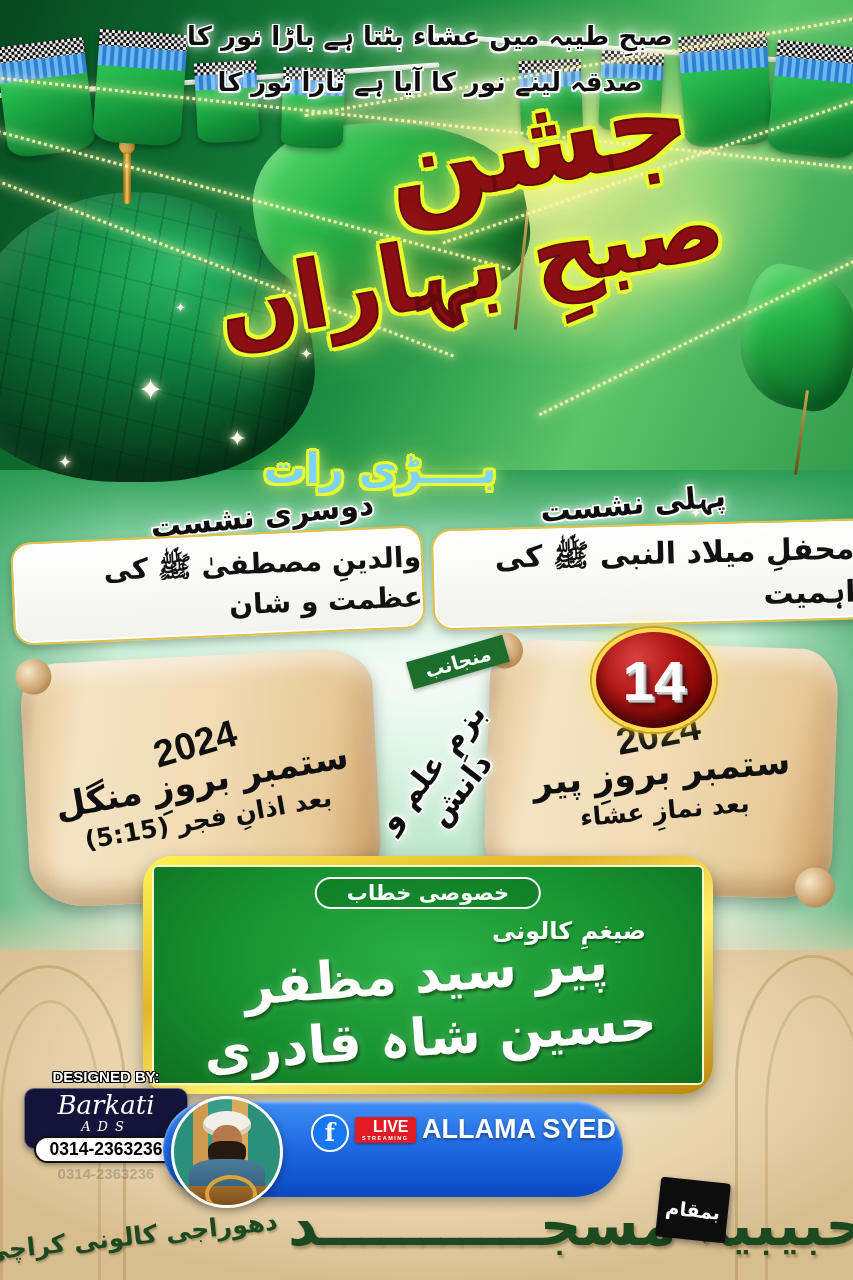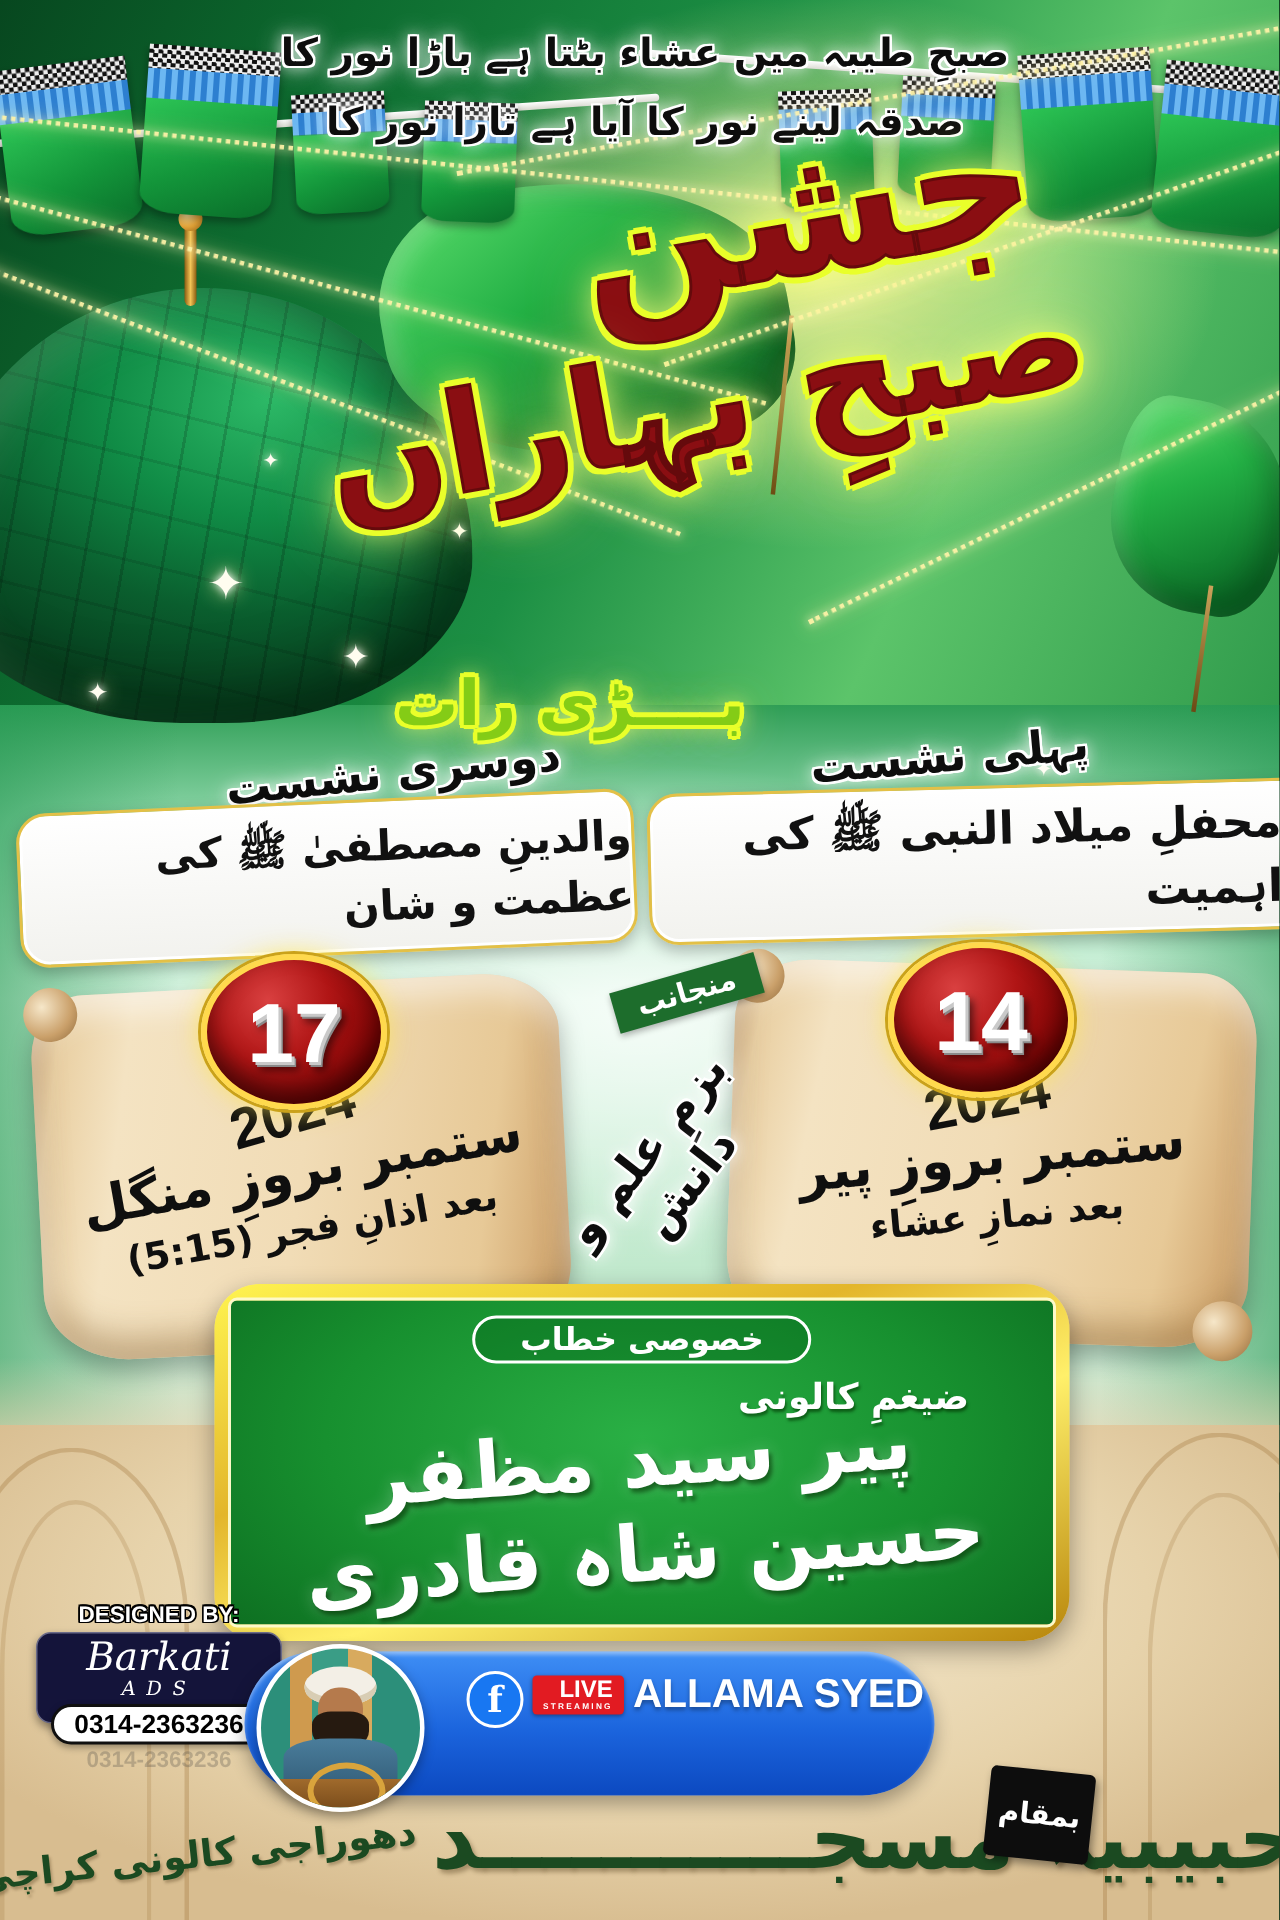--- a/index.html
+++ b/index.html
@@ -66,21 +66,21 @@
          color:#0d0d0d;font-weight:bold;font-size:26px;line-height:1.75;}
   .title{position:absolute;left:150px;top:96px;width:620px;transform:rotate(-10deg);
          direction:rtl;color:#8a0e12;font-weight:bold;z-index:2;
          -webkit-text-stroke:2px #650a0c;
          text-shadow:5px 0 0 #e9ff2a,-5px 0 0 #e9ff2a,0 5px 0 #e9ff2a,0 -5px 0 #e9ff2a,
            4px 4px 0 #e9ff2a,-4px -4px 0 #e9ff2a,4px -4px 0 #e9ff2a,-4px 4px 0 #e9ff2a,
            0 0 22px #f4ff7a,0 0 44px rgba(244,255,122,.9);}
   .title .w1{display:block;font-size:116px;line-height:1.05;padding-right:70px;text-align:right;}
   .title .w2{display:block;font-size:92px;line-height:1.1;text-align:center;}
   .subtitle{position:absolute;left:210px;top:444px;width:340px;text-align:center;direction:rtl;
-            font-size:42px;font-weight:bold;color:#84cc16;z-index:2;}
+            font-size:42px;font-weight:bold;color:#7dd3fc;z-index:2;}
 
   
   .sess-label{position:absolute;direction:rtl;font-weight:bold;font-size:30px;color:#0d0d0d;z-index:3;}
   .sess-box{position:absolute;background:linear-gradient(180deg,#ffffff,#f2f2ee);border:2px solid #e3c047;
             box-shadow:0 4px 10px rgba(0,0,0,.25), inset 0 0 0 2px #fff;
             display:flex;align-items:center;justify-content:center;direction:rtl;
             font-weight:bold;color:#111;z-index:3;}
   .sess-first-box{left:432px;top:524px;width:421px;height:97px;border-radius:20px 0 0 20px;
                   transform:rotate(-1.5deg);font-size:30px;}
   .sess-second-box{left:12px;top:534px;width:408px;height:99px;border-radius:20px;
@@ -292,23 +292,20 @@
   <div class="sess-label halo-w" style="left:150px;top:498px;transform:rotate(-6deg);">دوسری نشست</div>
   <div class="sess-box sess-second-box">والدینِ مصطفیٰ ﷺ کی عظمت و شان</div>
 
   <div class="scroll scroll-l">
     <div class="scroll-inner">
       <div class="scroll-year">2024</div>
       <div class="scroll-week">ستمبر بروزِ منگل</div>
       <div class="scroll-time">بعد اذانِ فجر (5:15)</div>
     </div>
   </div>
-  <div class="day-circle" style="left:134px;top:636px;">
-    <span class="day-num">17</span>
-  </div>
 
   <div class="org-label">منجانب</div>
   <div class="org-name halo-w">بزمِ علم و دانش</div>
 
   <div class="scroll scroll-r">
     <div class="scroll-inner">
       <div class="scroll-year">2024</div>
       <div class="scroll-week">ستمبر بروزِ پیر</div>
       <div class="scroll-time">بعد نمازِ عشاء</div>
     </div>

